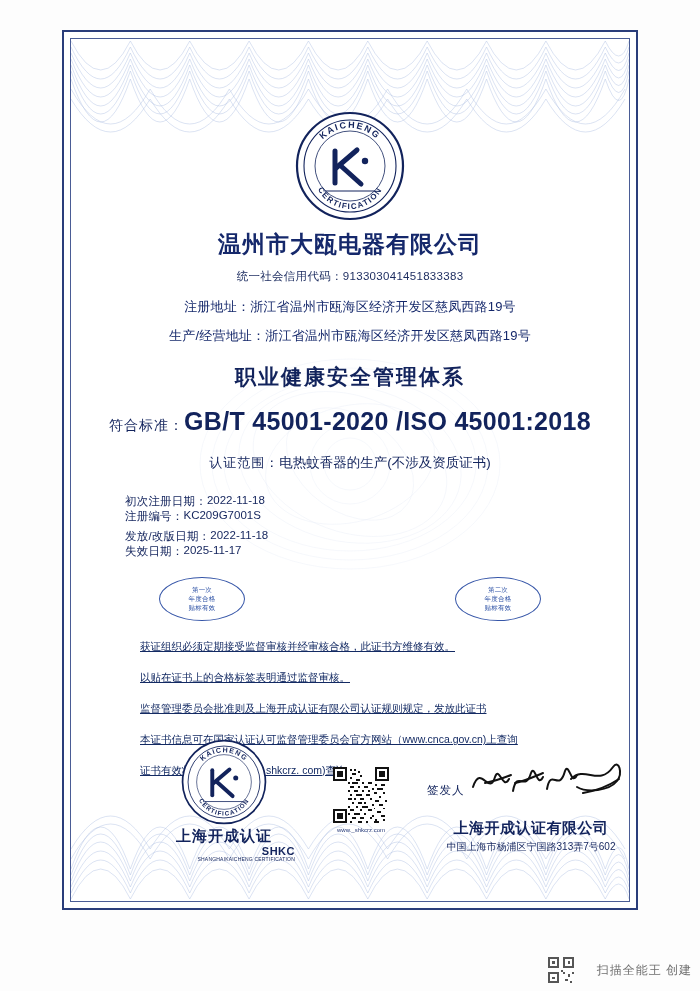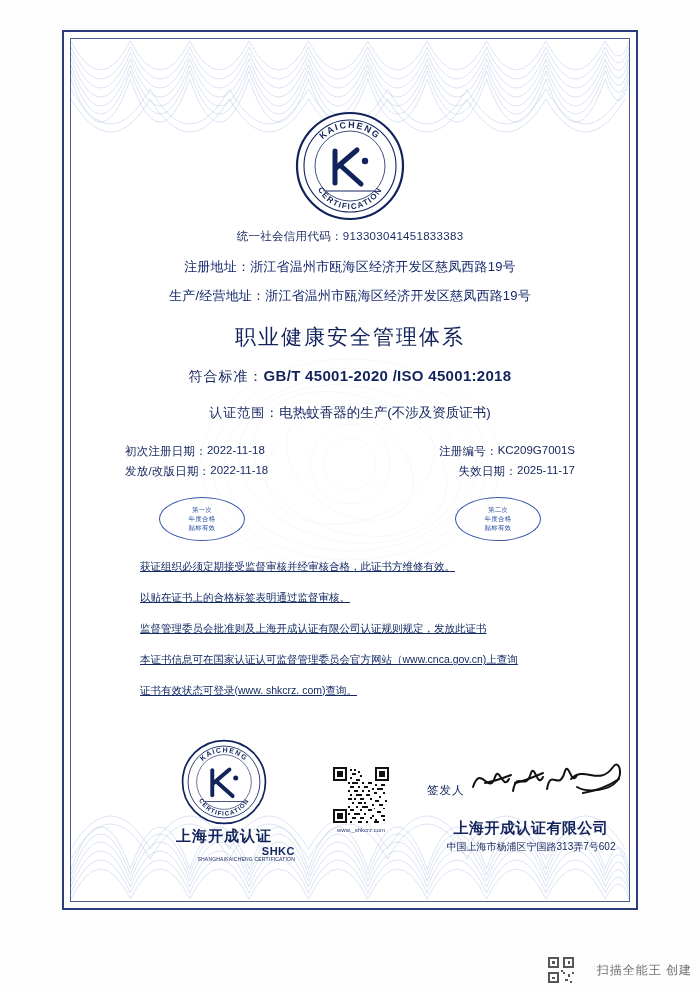--- a/index.html
+++ b/index.html
@@ -102,37 +102,37 @@
     font-size: 13px;
     color: #15286b;
     margin: 0 0 11px 0;
     letter-spacing: .2px;
   }
   .addr-line .lbl { letter-spacing: .2px; }
 
   .standard-name {
     font-family: "Liberation Serif", serif;
     font-size: 21px;
-    font-weight: normal;
+    font-weight: bold;
     color: #12235c;
     letter-spacing: 2px;
     margin: 18px 0 16px 0;
   }
   .std-row {
     font-size: 15px;
     color: #12235c;
     margin: 0 0 18px 0;
   }
   .std-row .lbl {
     font-size: 14px;
     letter-spacing: 1px;
   }
   .std-row .val {
     font-family: "Liberation Sans", sans-serif;
-    font-size: 15px;
+    font-size: 25px;
     font-weight: bold;
     letter-spacing: .3px;
   }
   .scope-row {
     font-size: 13px;
     color: #12235c;
     margin: 0 0 22px 0;
   }
   .scope-row .lbl { letter-spacing: 1px; }
   .scope-row .val { font-size: 13.5px; }
@@ -143,20 +143,21 @@
     width: 450px;
     margin: 0 auto;
     font-size: 11.5px;
     color: #12235c;
     text-align: left;
   }
   .dates .row {
     display: flex;
     justify-content: space-between;
     margin-bottom: 5px;
+    flex-direction: column;
   }
   .dates .cell { display: flex; }
   .dates .k { min-width: 72px; letter-spacing: .2px; }
   .dates .v { font-family: "Liberation Sans", sans-serif; }
   .dates .cell.right .k { min-width: 58px; }
 
   
   .stamps {
     position: relative;
     width: 450px;
@@ -350,20 +351,21 @@
           <line x1="40" y1="40" x2="40" y2="72"></line>
           <line x1="41" y1="57" x2="62" y2="39"></line>
           <line x1="46" y1="55" x2="66" y2="73"></line>
         </g>
         <circle cx="70" cy="50" r="3.2" fill="#12235c"></circle>
         <line x1="30" y1="80" x2="80" y2="80" stroke="#12235c" stroke-width="1"></line>
       </svg>
 
       <div class="content">
 
+        <div class="company">温州市大瓯电器有限公司</div>
 
         <div class="credit-code">
           <span>统一社会信用代码：</span><span>913303041451833383</span>
         </div>
 
         <div class="addr-line">
           <span class="lbl">注册地址：</span><span>浙江省温州市瓯海区经济开发区慈凤西路19号</span>
         </div>
 
         <div class="addr-line">

